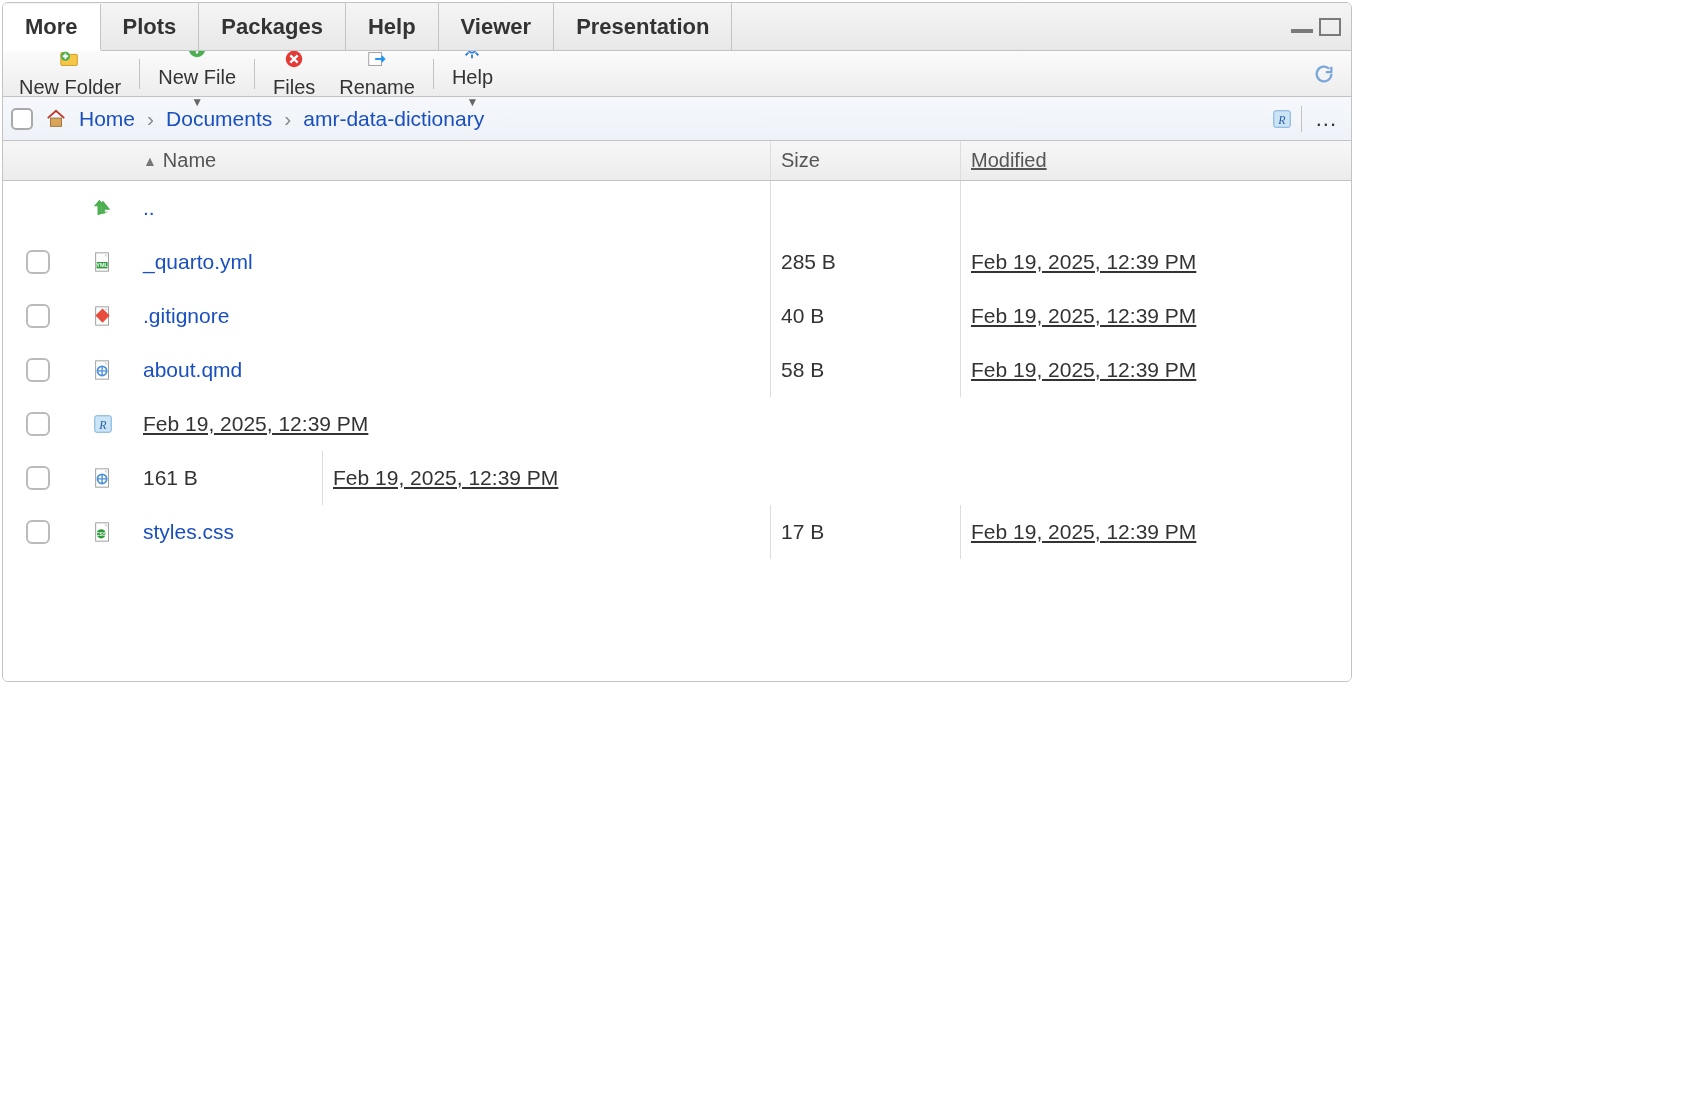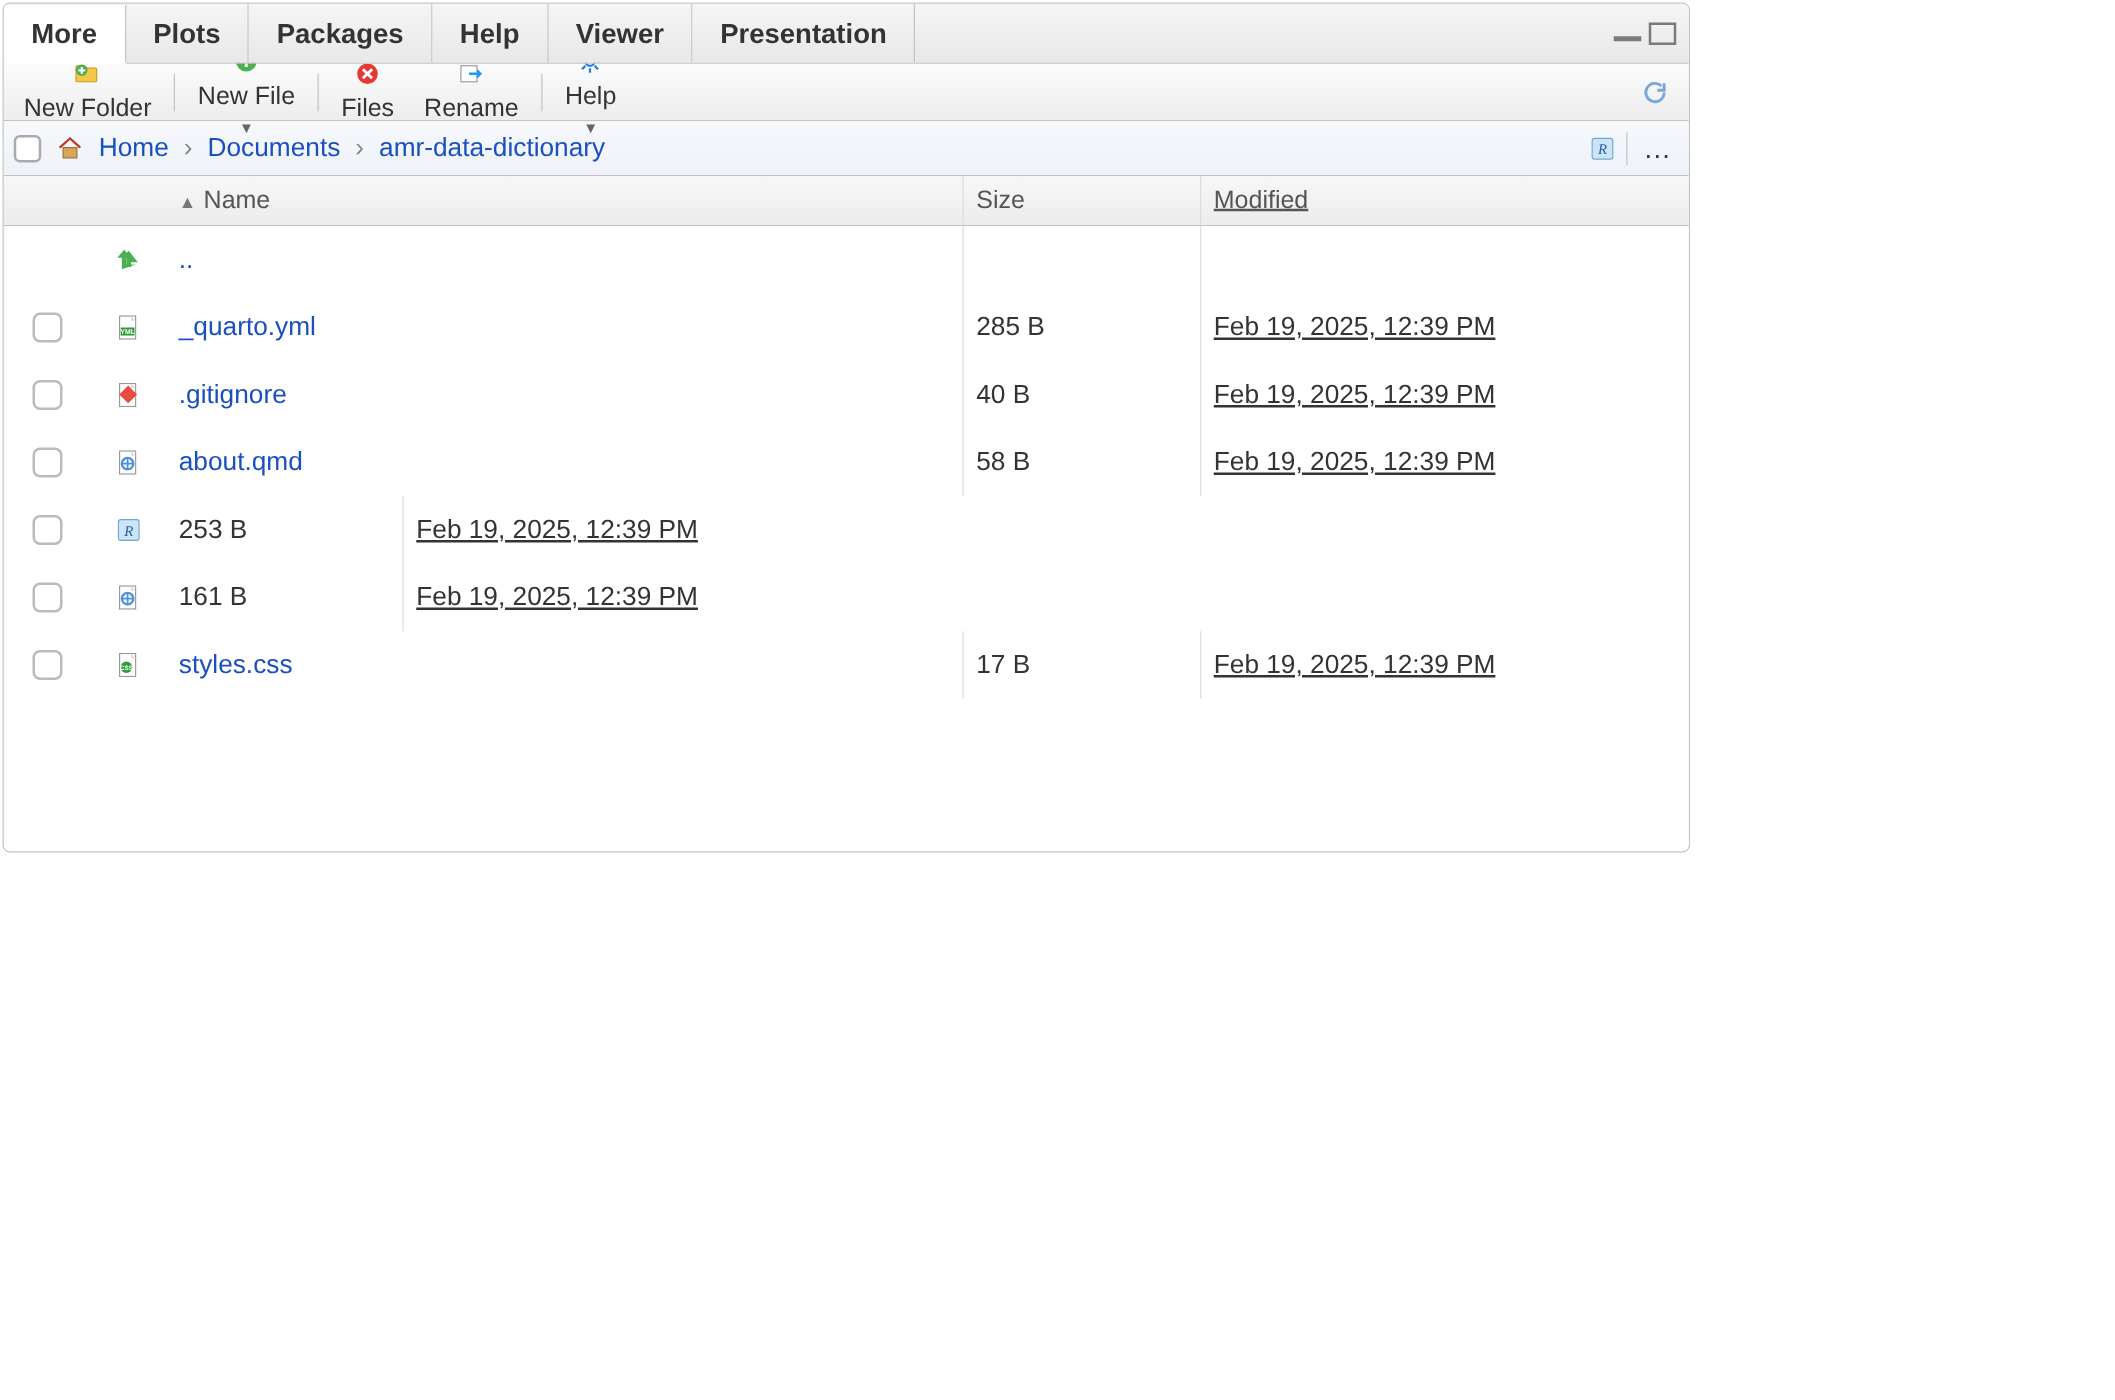--- a/index.html
+++ b/index.html
@@ -337,21 +337,20 @@
             <span class="cb"></span>
           </div>
           <div class="col-icon">
             <span class="icon">
               <svg viewBox="0 0 24 24">
                 <rect x="3" y="3" width="18" height="18" rx="2" fill="#cce5f6" stroke="#6fa8d8"></rect>
                 <text x="12" y="17" text-anchor="middle" font-size="13" fill="#2b5ea3" font-family="serif" font-style="italic">R</text>
               </svg>
             </span>
           </div>
-          <div class="col-size">253 B</div>
           <div class="col-modified">Feb 19, 2025, 12:39 PM</div>
         </div>
         <div class="row">
           <div class="col-check">
             <span class="cb"></span>
           </div>
           <div class="col-icon">
             <span class="icon">
               <svg viewBox="0 0 24 24">
                 <rect x="4" y="2" width="14" height="20" fill="#fff" stroke="#999"></rect>

